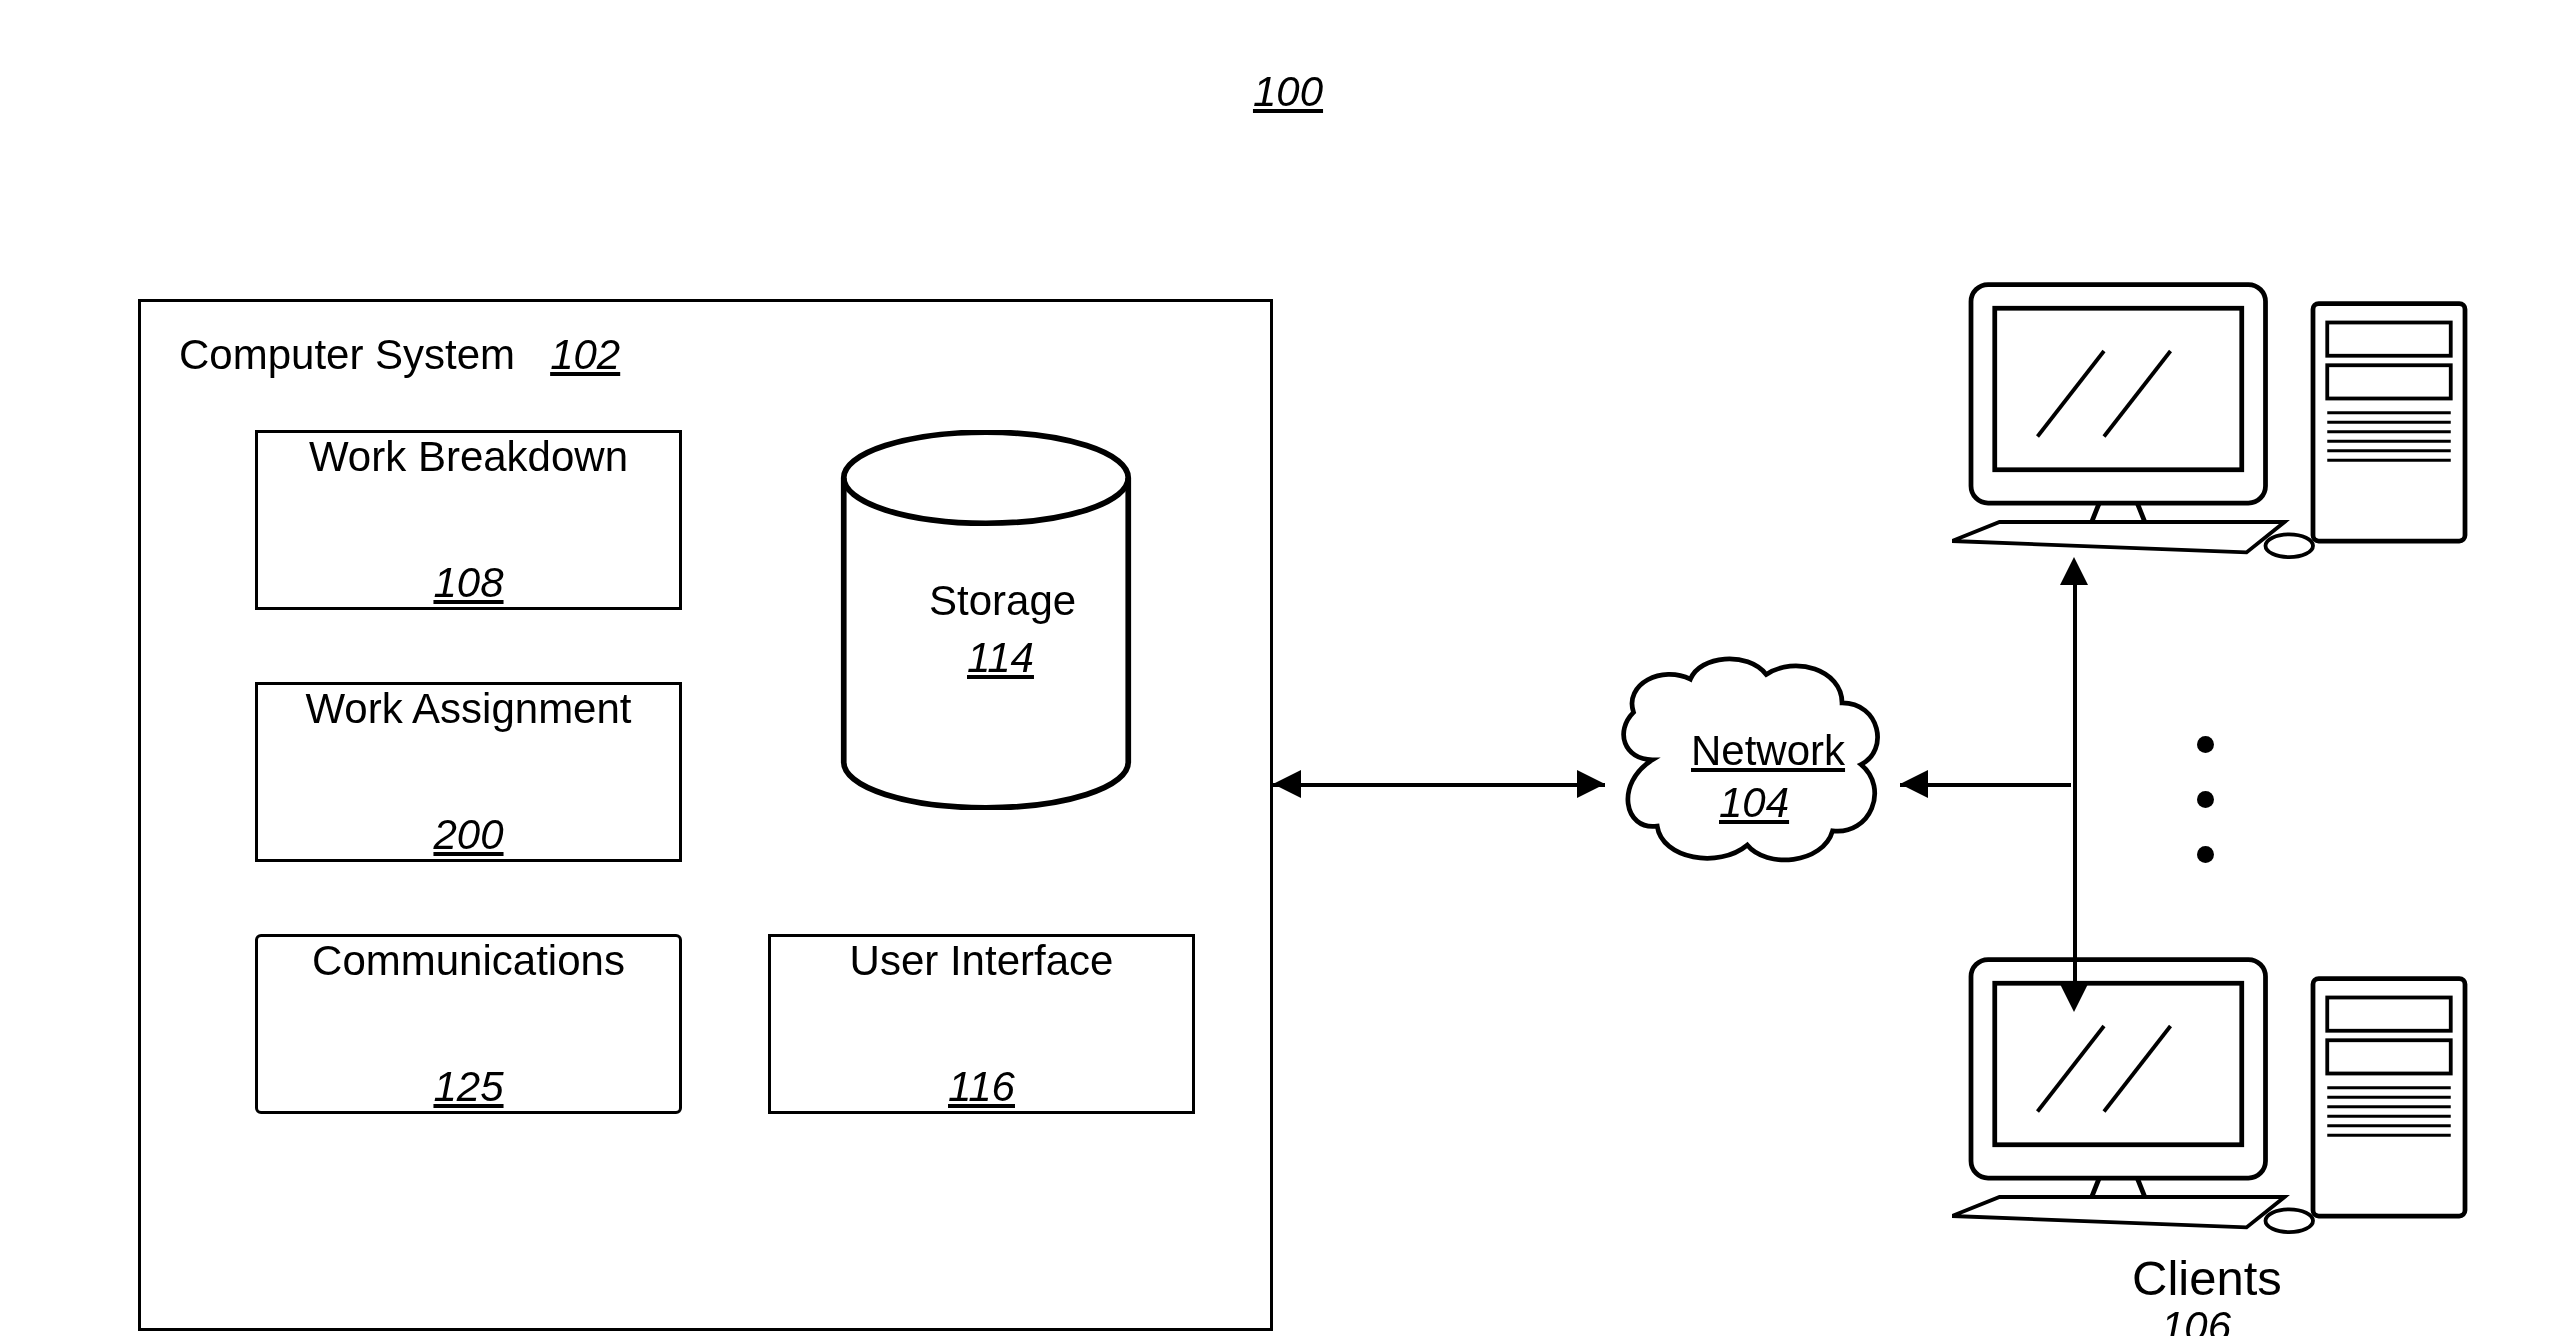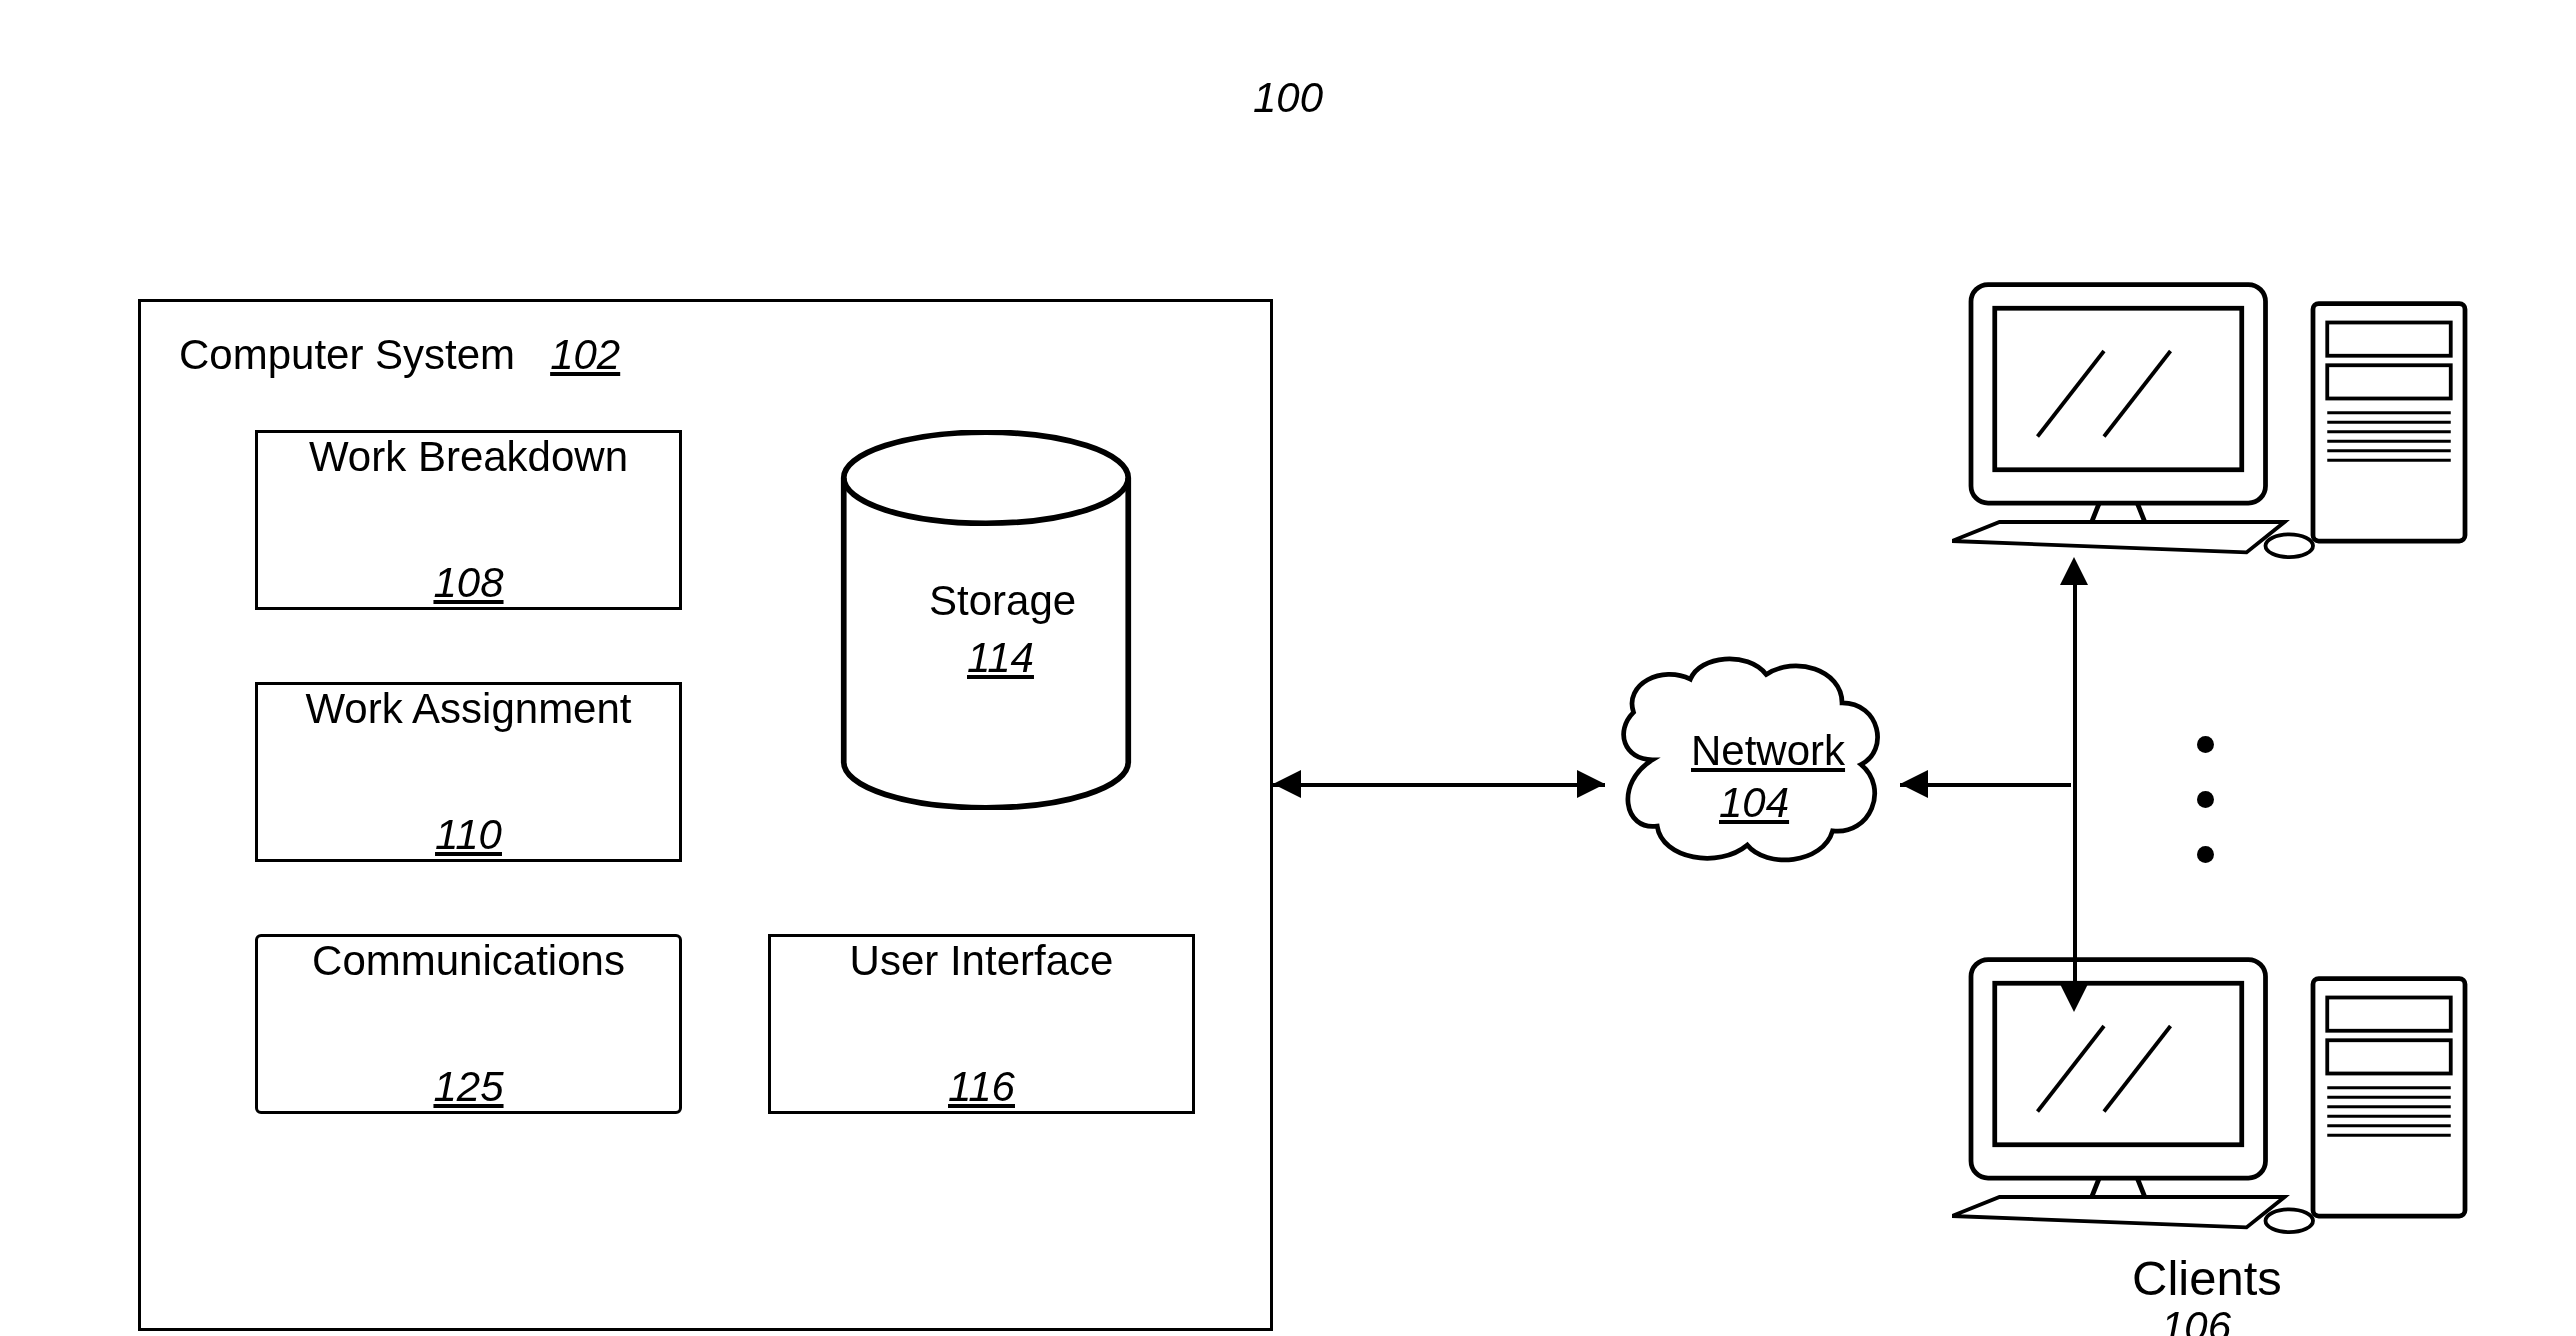--- a/index.html
+++ b/index.html
@@ -7,23 +7,24 @@
       width: 2576px;
       height: 1336px;
       background: #fff;
       position: relative;
       font-family: Arial, Helvetica, sans-serif;
     }
     .figure-number {
       position: absolute;
       left: 50%;
       transform: translateX(-50%);
-      top: 74px;
-      font-size: 42px;
-      font-style: italic;
+      top: 68px;
+      font-size: 42px;
+      font-style: italic;
+      text-decoration: underline;
     }
     .computer-system-box {
       position: absolute;
       left: 138px;
       top: 299px;
       width: 1135px;
       height: 1032px;
       border: 3.8px solid #000;
     }
     .cs-title {
@@ -184,21 +185,21 @@
     &nbsp;&nbsp;<span class="ref">102</span>
   </div>
 
   <div class="module-box work-breakdown">
     <div class="label">Work Breakdown</div>
     <div class="ref">108</div>
   </div>
 
   <div class="module-box work-assignment">
     <div class="label">Work Assignment</div>
-    <div class="ref">110</div>
+    <div class="ref">200</div>
   </div>
 
   <div class="module-box communications">
     <div class="label">Communications</div>
     <div class="ref">125</div>
   </div>
 
   <div class="module-box user-interface">
     <div class="label">User Interface</div>
     <div class="ref">116</div>

